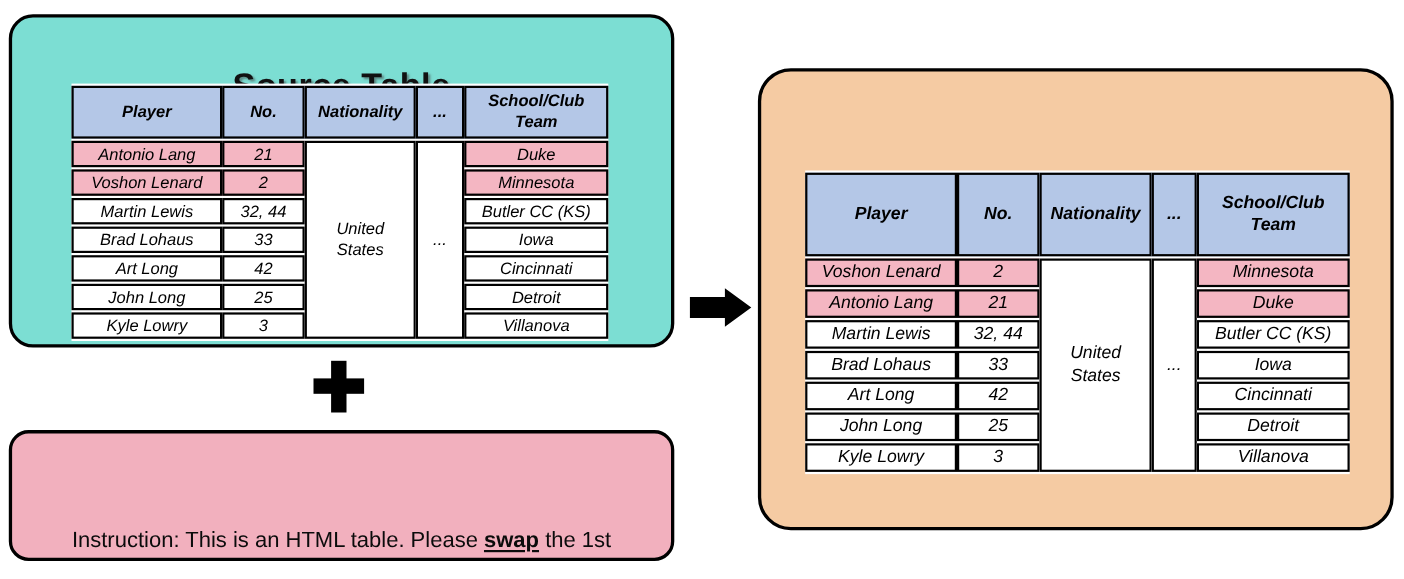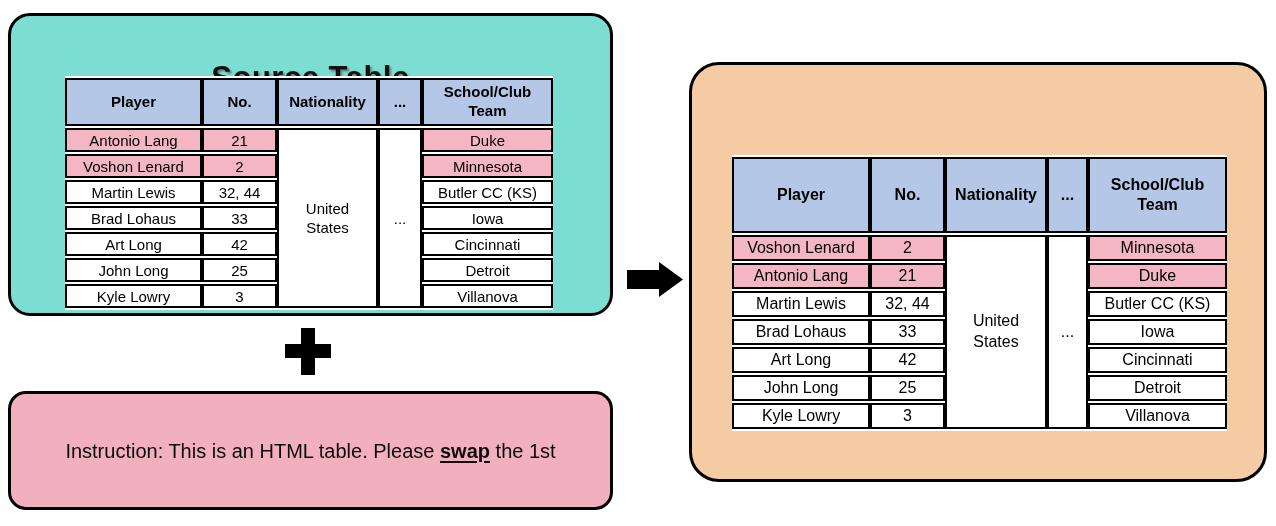--- a/index.html
+++ b/index.html
@@ -11,38 +11,39 @@
     font-family: "Liberation Sans", sans-serif;
     overflow: hidden;
   }
   .panel {
     position: absolute;
     box-sizing: border-box;
     border: 3px solid var(--border-black, #000);
   }
   .panel.teal   { left: 8px;   top: 13px;  width: 605px; height: 303px; border-radius: 22px; background: var(--panel-teal, #7CDED3); }
   .panel.pinkbox{ left: 8px;   top: 391px; width: 605px; height: 119px; border-radius: 18px; background: var(--panel-pink, #F2B0BE);
-                  display: flex; align-items: center; justify-content: center; }
+                  display: flex; align-items: flex-end; justify-content: center; }
   .panel.orange { left: 689px; top: 62px;  width: 578px; height: 420px; border-radius: 30px; background: var(--panel-orange, #F5CBA3); }
 
   .panel h2 {
     position: absolute; left: 0; right: 0; margin: 0;
     text-align: center; font-weight: 600; color: #111;
     text-shadow: 2px 2px 2px rgba(70,70,70,0.55);
     letter-spacing: 0.5px;
   }
   .teal h2   { top: 44px; font-size: 31px; }
   .orange h2 { top: 86px; font-size: 31px; }
 
   table.dtable {
     position: absolute;
     border-collapse: separate;
     border-spacing: 0 2px;
     background: var(--cell-white, #fff);
     table-layout: fixed;
+    font-style: italic;
   }
   .dtable th, .dtable td {
     box-sizing: border-box;
     border: 2px solid var(--border-black, #000);
     padding: 0;
     text-align: center;
     vertical-align: middle;
     color: #000;
     overflow: hidden;
   }

